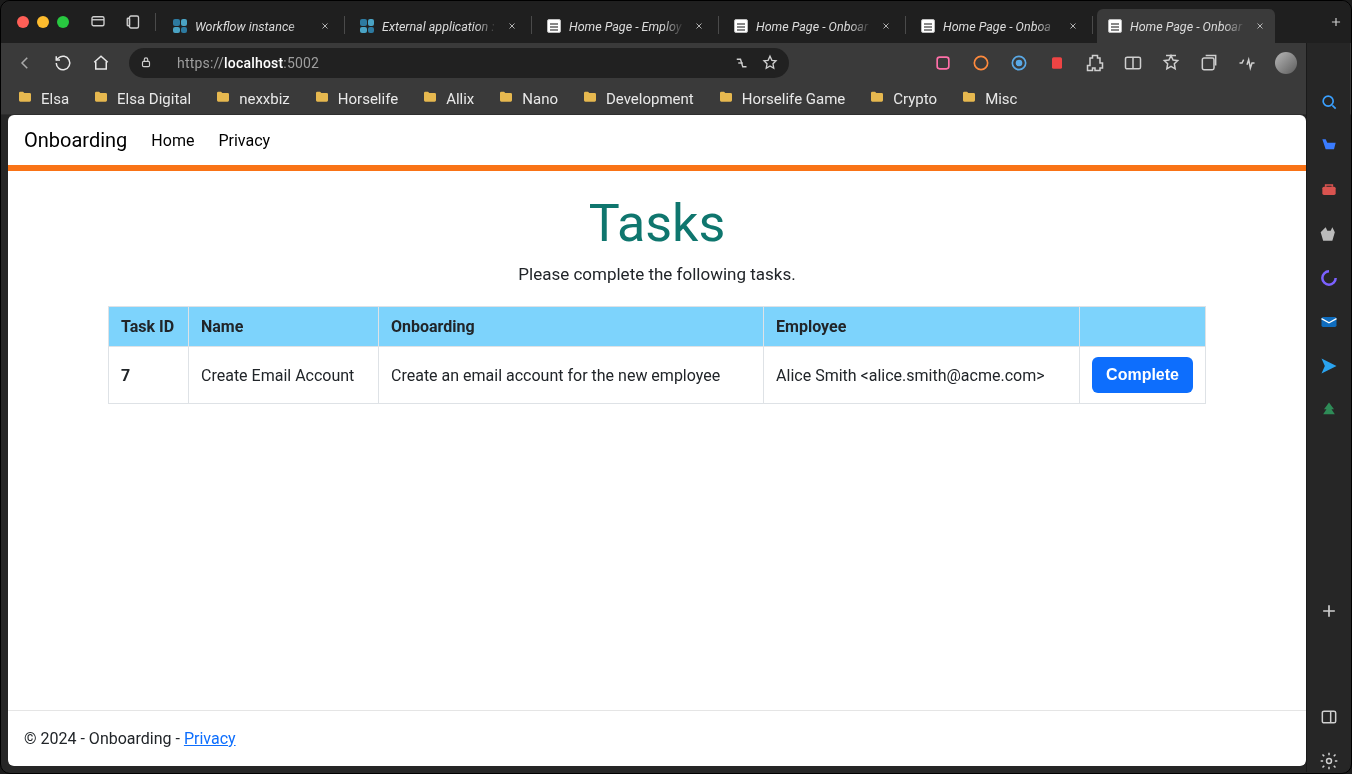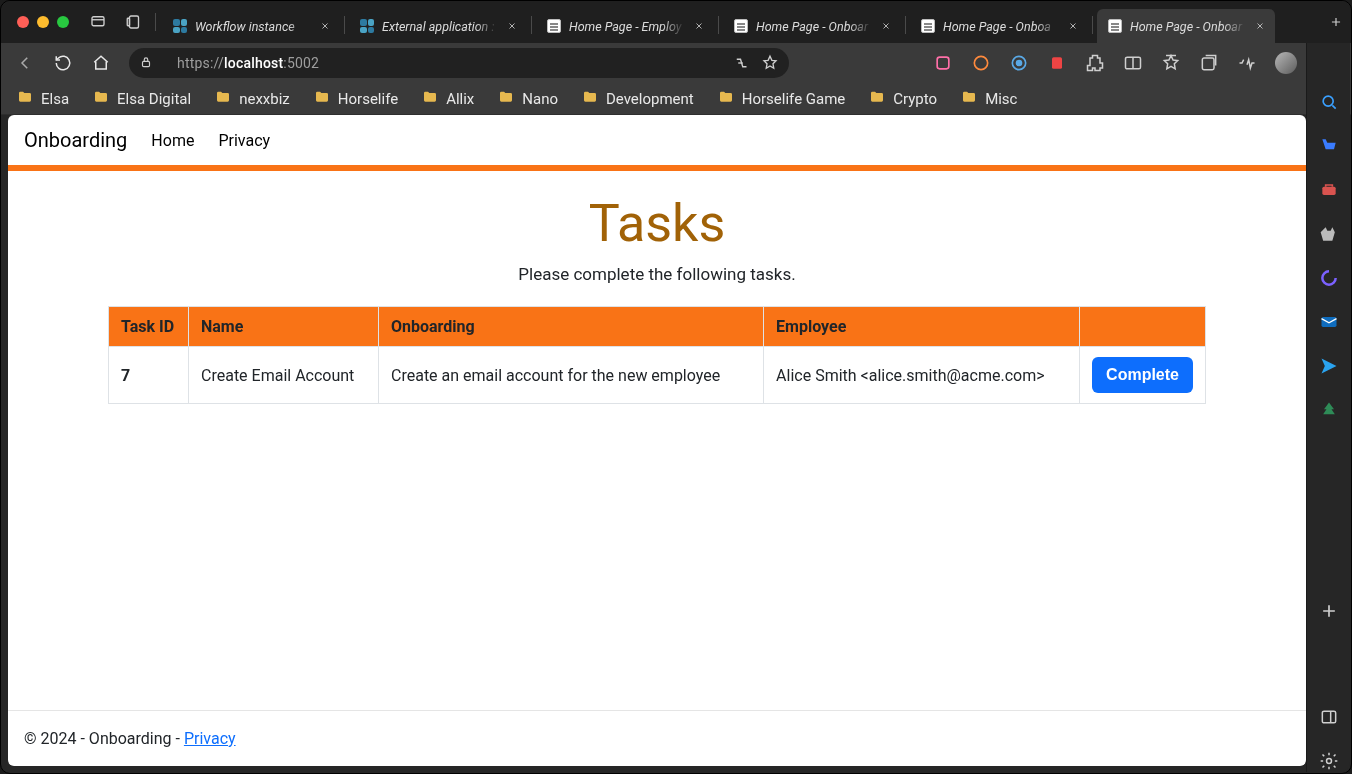--- a/index.html
+++ b/index.html
@@ -203,42 +203,42 @@
     flex:1;
     display:flex;
     flex-direction:column;
     align-items:center;
     padding: 22px 100px 0 100px;
   }
   .page-title{
     font-size: 52px;
     font-weight: 400;
     margin: 0 0 10px 0;
-    color:#a16207;
+    color:#0f766e;
   }
   .page-subtitle{
     font-size: 17px;
     color:#212529;
     margin-bottom: 22px;
   }
 
   table.tasks{
     width: 100%;
     border-collapse: collapse;
     font-size: 16px;
     color:#212529;
   }
   table.tasks th, table.tasks td{
     border: 1px solid #dee2e6;
     padding: 10px 12px;
     text-align: left;
     vertical-align: middle;
   }
   table.tasks thead th{
-    background:#f97316;
+    background:#7dd3fc;
     font-weight:700;
   }
   table.tasks tbody th{ font-weight:700; width: 80px;}
   .col-name{width:190px;}
   .col-emp{width:316px;}
   .col-act{width:122px;}
 
   .btn-primary{
     display:inline-block;
     background:#0d6efd;

